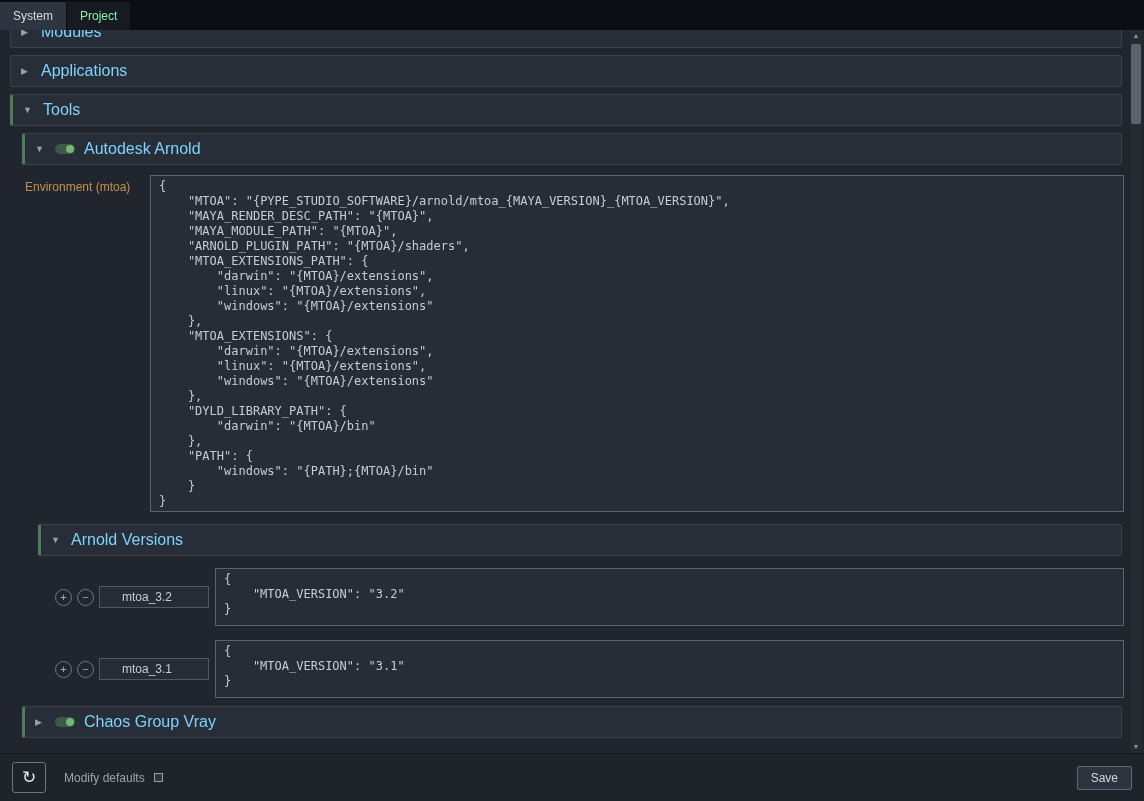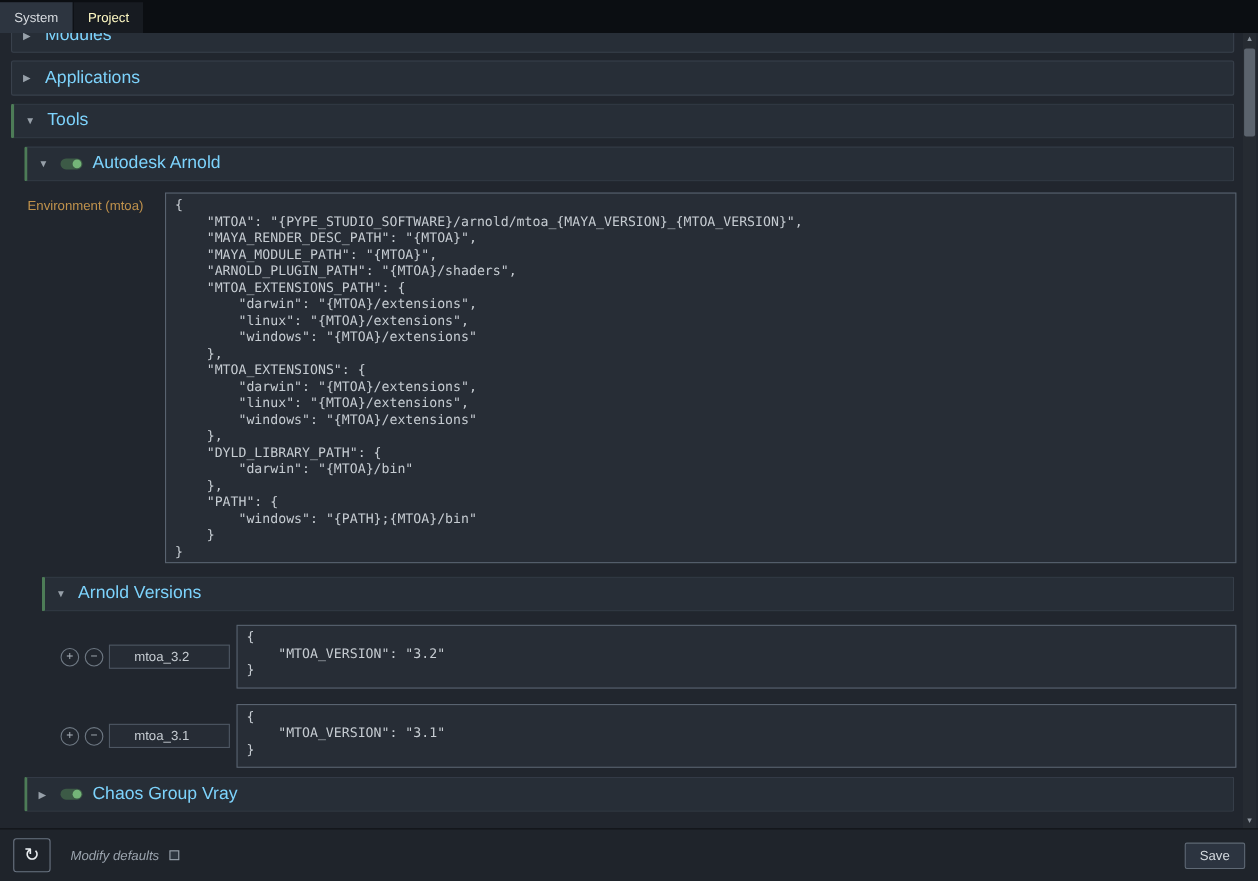--- a/index.html
+++ b/index.html
@@ -7,21 +7,21 @@
   body {
     background:#21262e;
     font-family:"Liberation Sans", sans-serif;
     color:#c6ccd2;
   }
   .window { width:1144px; height:801px; display:flex; flex-direction:column; background:#21262e; }
 
   
   .tabbar { height:30px; background:#0b0e12; display:flex; align-items:flex-end; flex:0 0 30px; }
   .tab {
-    padding:7px 13px 7px; font-size:12px; color:#fef9c3;
+    padding:7px 13px 7px; font-size:12px; color:#86efac;
     background:#171b21; cursor:pointer; margin-right:1px;
   }
   .tab.active { background:#2d3540; color:#d8dce0; }
 
   
   .body-wrap { position:relative; height:723px; flex:0 0 723px; overflow:hidden; }
   .content { position:absolute; left:0; top:0; right:0; bottom:0; overflow:hidden; }
 
   
   .sec {
@@ -95,21 +95,21 @@
   
   .footer {
     height:48px; flex:0 0 48px; background:#1f242b; border-top:1px solid #101318;
     display:flex; align-items:center; padding:0 12px;
   }
   .refresh-btn {
     width:34px; height:31px; border:1px solid #6a7482; border-radius:3px;
     background:transparent; color:#e9edf0; font-size:17px; line-height:28px;
     cursor:pointer; padding:0;
   }
-  .modify-label { margin-left:18px; font-size:12px; color:#9ba4ae;font-style:italic; }
+  .modify-label { margin-left:18px; font-size:12px; color:#9ba4ae; }
   .modify-box {
     width:9px; height:9px; background:#2d353f; border:1px solid #9aa3ad;
     margin-left:9px; cursor:pointer;
   }
   .save-btn {
     margin-left:auto; padding:4px 13px; background:#2c3440;
     border:1px solid #5f6975; border-radius:2px; color:#d4d9de; font-size:12px;
     cursor:pointer; font-family:"Liberation Sans", sans-serif;
   }
 </style>

